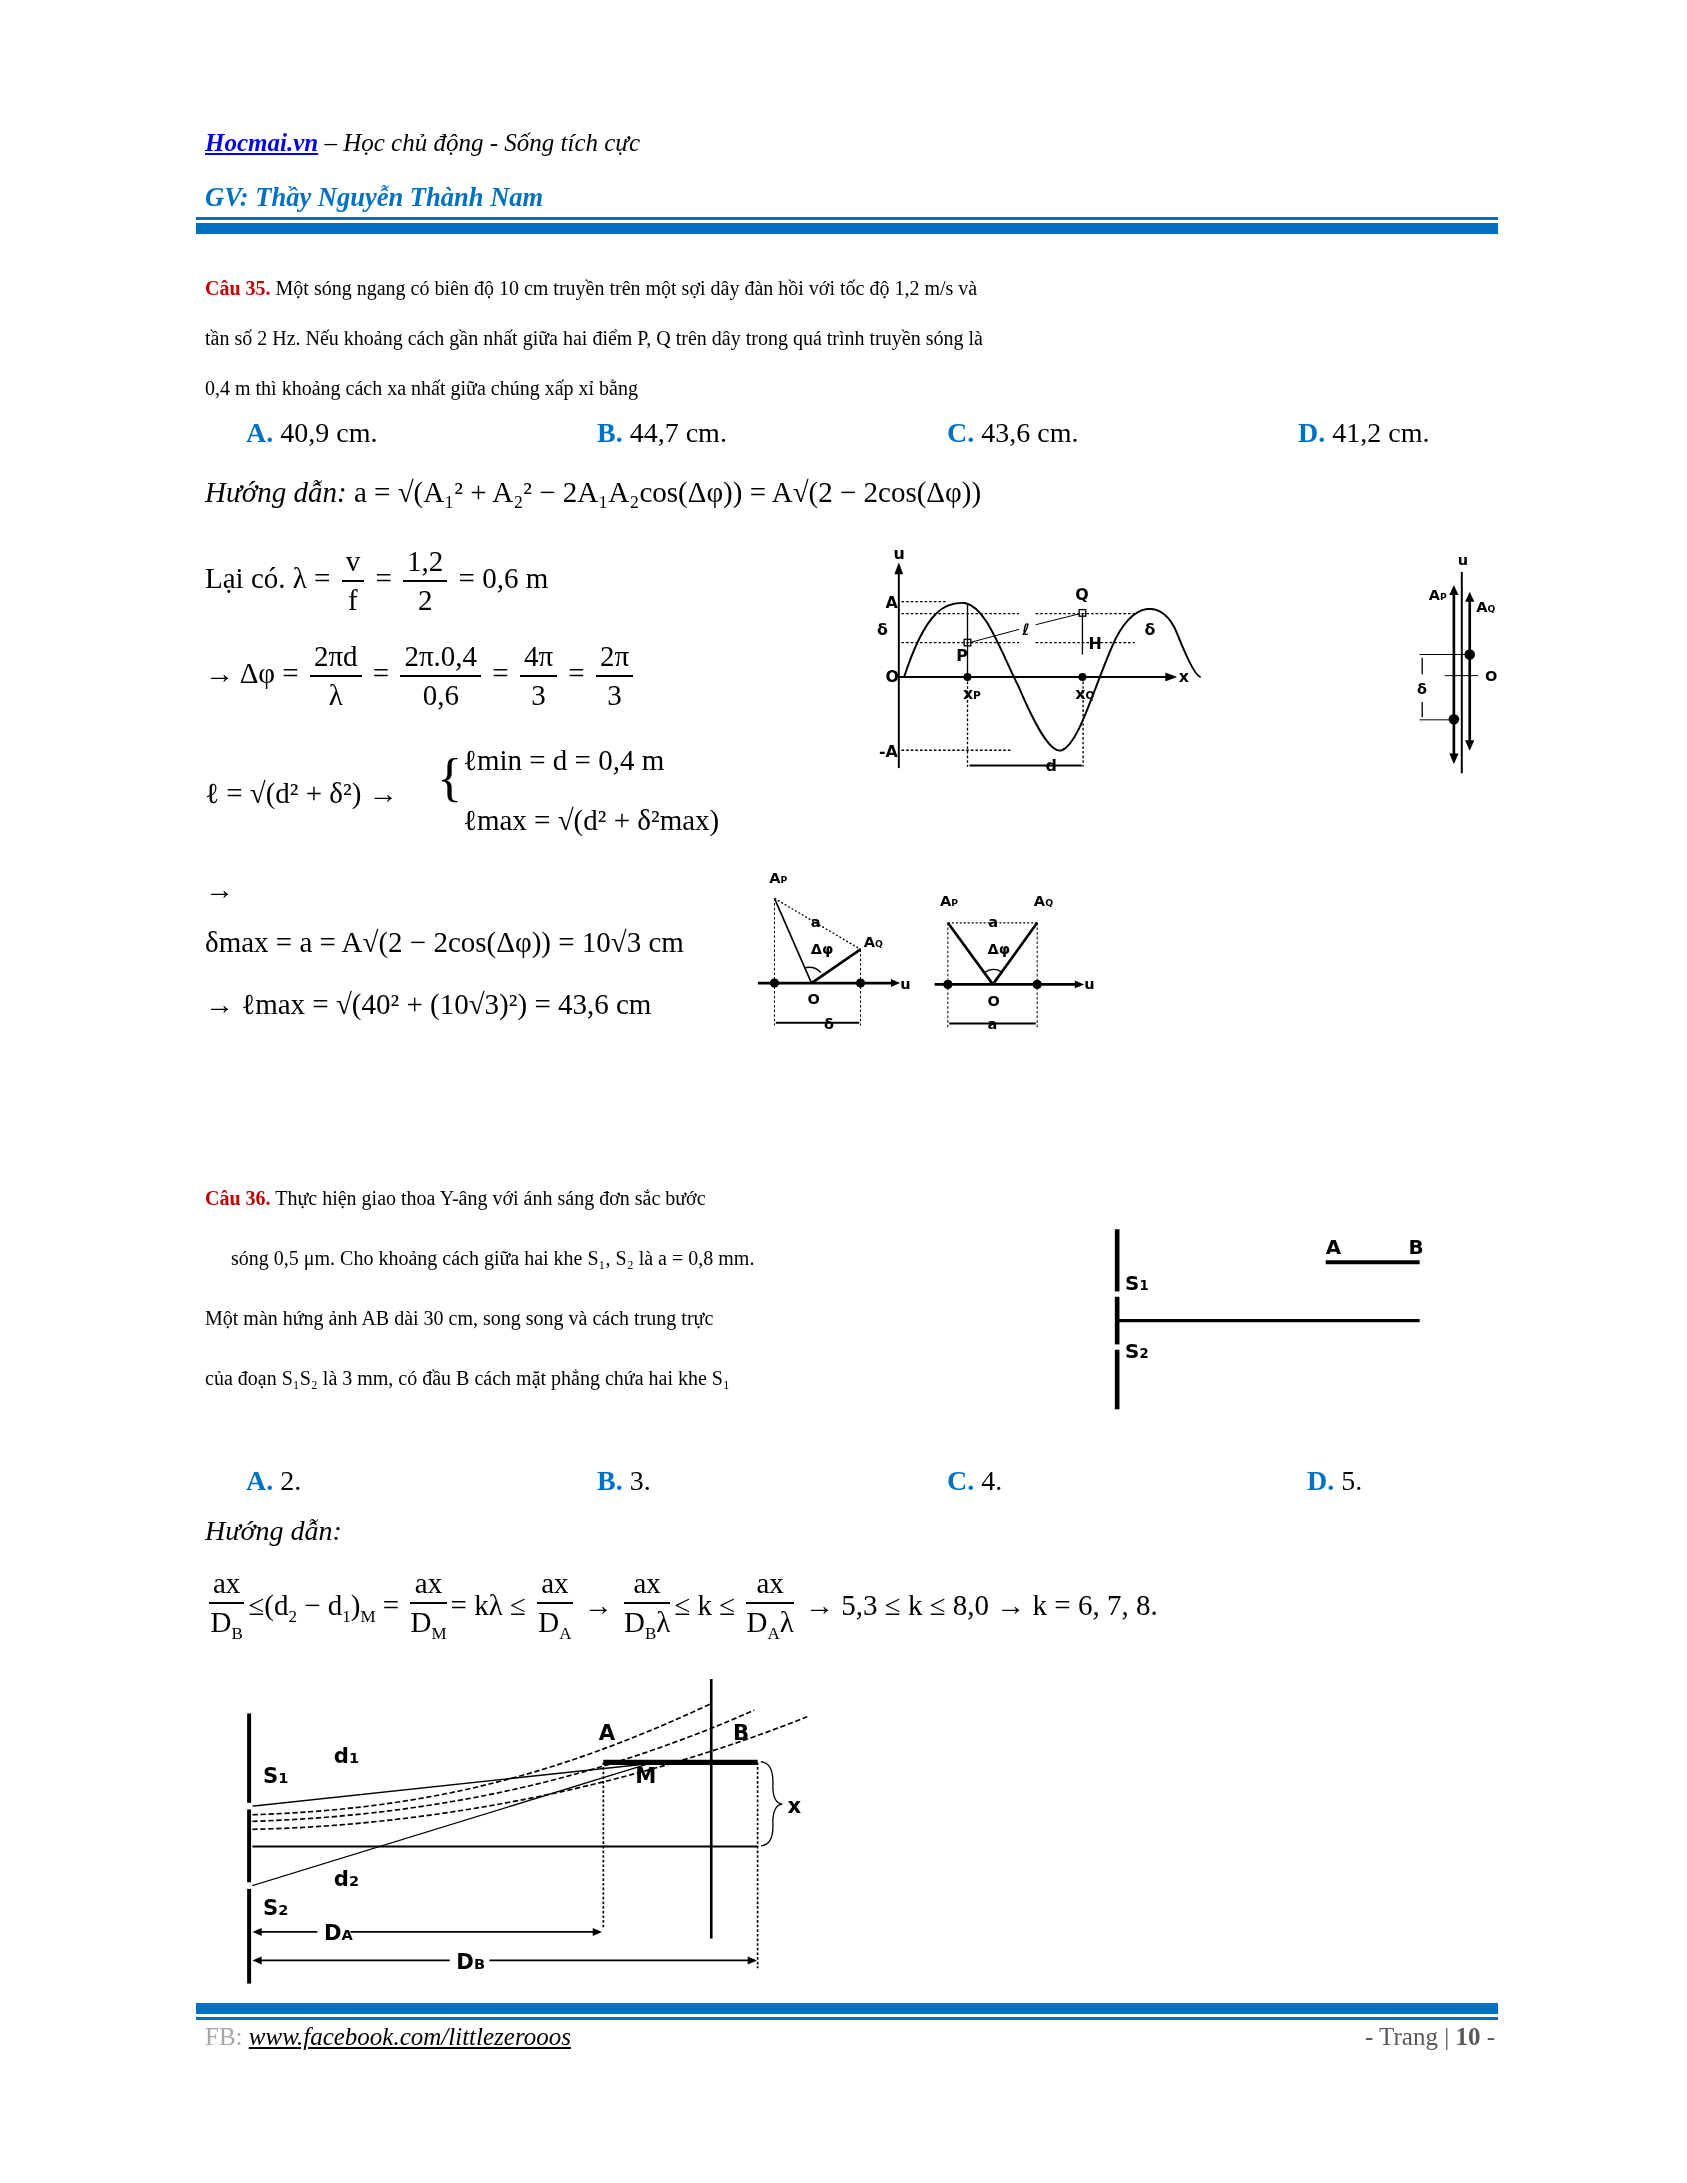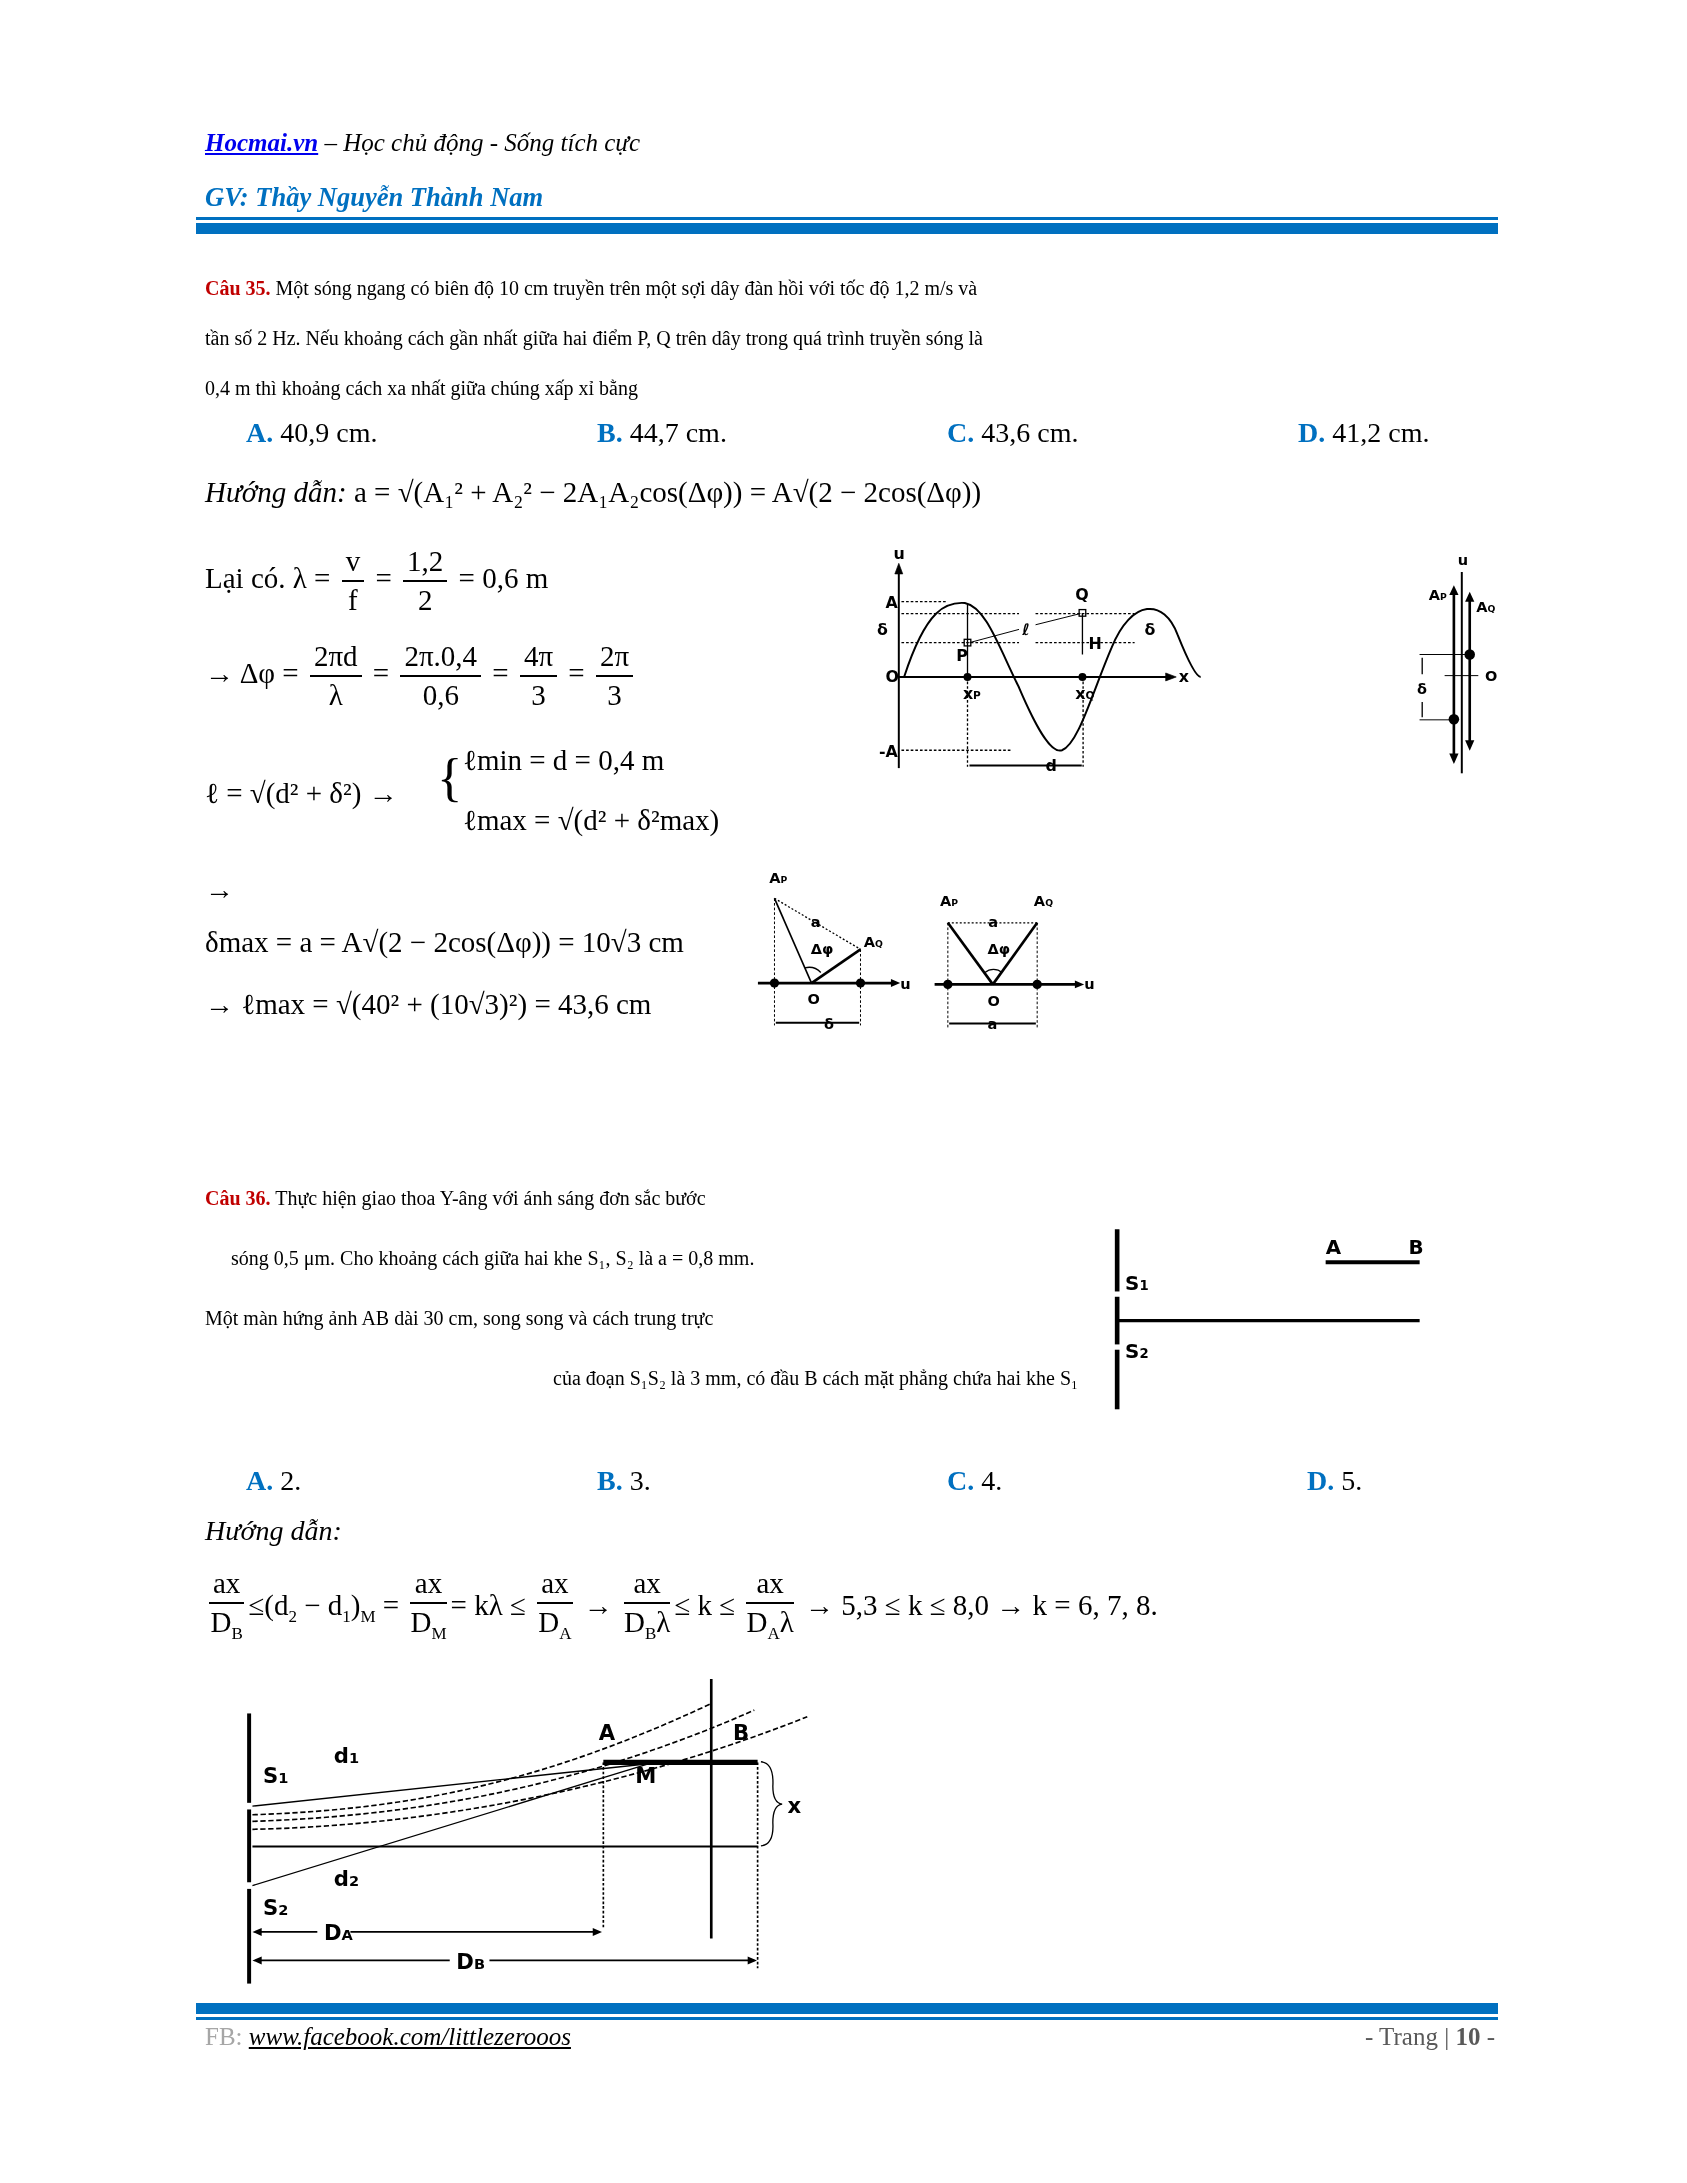--- a/index.html
+++ b/index.html
@@ -182,21 +182,21 @@
       <text x="362" y="250">O</text>
       <text x="508" y="225">u</text>
       <text x="362" y="285">a</text>
   </g>
 </svg>
 
 <div class="abs q" style="left:205px;top:1168px;width:873px;">
   <div style="line-height:60px;"><span class="qlabel">Câu 36.</span><span> Thực hiện giao thoa Y-âng với ánh sáng đơn sắc bước</span></div>
   <div style="line-height:60px;margin-left:26px;">sóng 0,5 μm. Cho khoảng cách giữa hai khe S₁, S₂ là a = 0,8 mm.</div>
   <div style="line-height:60px;">Một màn hứng ảnh AB dài 30 cm, song song và cách trung trực</div>
-  <div style="line-height:60px;text-align:right;">của đoạn S₁S₂ là 3 mm, có đầu B cách mặt phẳng chứa hai khe S₁</div>
+  <div style="line-height:60px;">của đoạn S₁S₂ là 3 mm, có đầu B cách mặt phẳng chứa hai khe S₁</div>
 </div>
 
 <svg class="abs" style="left:1092px;top:1204px;" width="417" height="212" viewBox="0 0 630 320">
   <g stroke="#000" stroke-width="7">
     <line x1="38" y1="38" x2="38" y2="132"></line>
       <line x1="38" y1="140" x2="38" y2="212"></line>
       <line x1="38" y1="220" x2="38" y2="310"></line>
   </g>
   <line x1="38" y1="176" x2="495" y2="176" stroke="#000" stroke-width="5"></line>
   <line x1="353" y1="88" x2="495" y2="88" stroke="#000" stroke-width="6"></line>

